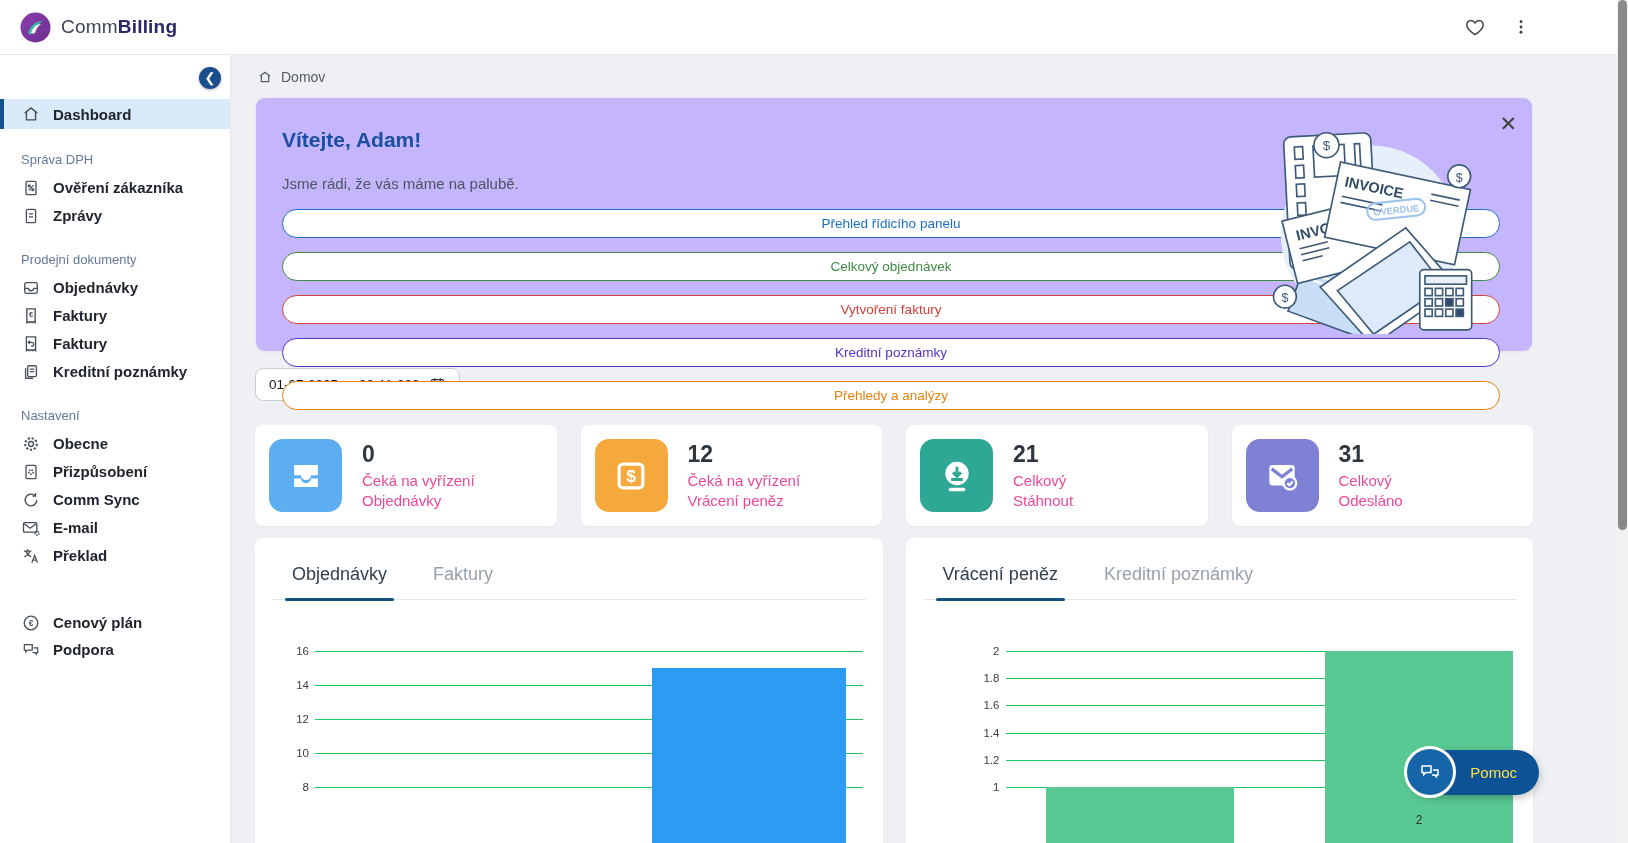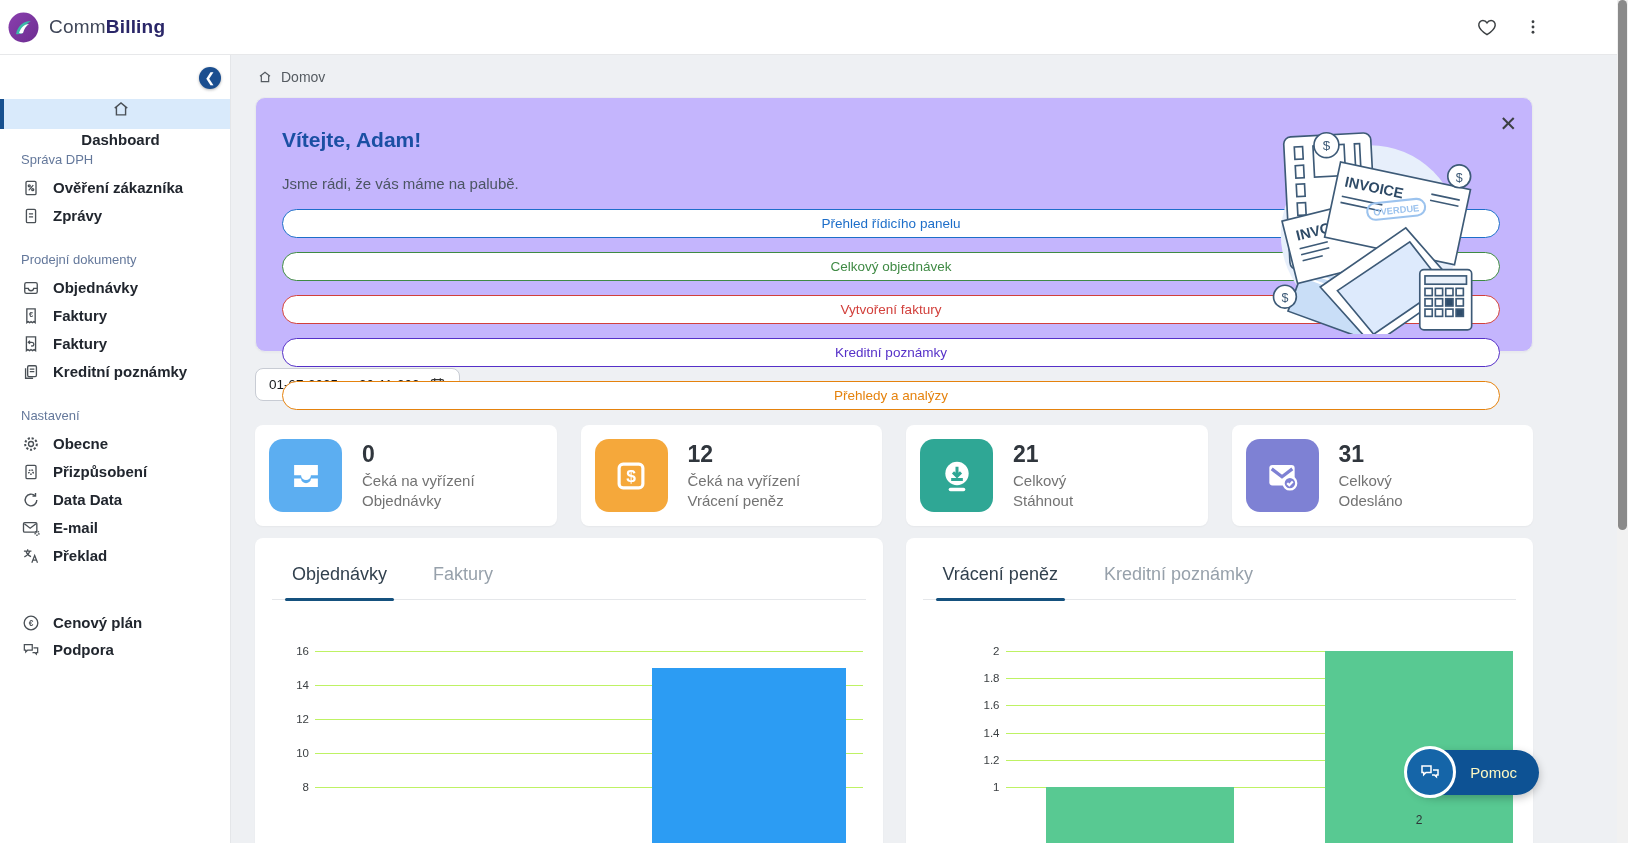--- a/index.html
+++ b/index.html
@@ -1,31 +1,31 @@
 <!DOCTYPE html>
 <html><head>
 <meta charset="utf-8">
 <style>
   * { margin:0; padding:0; box-sizing:border-box; }
   html,body { width:1628px; height:843px; overflow:hidden; font-family:"Liberation Sans", sans-serif; background:#eef0f3; }
-  .topbar { height:55px; background:#fff; border-bottom:1px solid #e7e8ea; display:flex; align-items:center; justify-content:space-between; padding:0 8px; position:relative; z-index:5; }
+  .topbar { height:55px; background:#fff; border-bottom:1px solid #e7e8ea; display:flex; align-items:center; justify-content:space-between; padding:0 20px; position:relative; z-index:5; }
   .brand { display:flex; align-items:center; gap:10px; }
   .brand-text { font-size:19px; color:#3f4658; letter-spacing:.2px; }
   .brand-text b { color:#2a2668; font-weight:bold; }
   .topbar-actions { display:flex; align-items:center; gap:26px; margin-right:78px; }
   .icon-btn { background:none; border:none; cursor:pointer; color:#3c4043; display:flex; align-items:center; }
 
   .app { display:flex; height:788px; }
 
   
   .sidebar { width:231px; background:#fff; border-right:1px solid #e4e6e9; position:relative; flex-shrink:0; padding-top:12px; }
   .collapse-btn { position:absolute; top:12px; right:9px; width:22px; height:22px; border-radius:50%; background:#1b4e8f; color:#fff; border:none; font-size:13px; line-height:20px; cursor:pointer; box-shadow:0 1px 3px rgba(0,0,0,.3); }
   .nav-item { display:flex; align-items:center; gap:12px; height:27px; padding:0 10px 0 21px; font-size:15px; font-weight:bold; color:#21262e; cursor:pointer; white-space:nowrap; }
   .nav-item svg { flex-shrink:0; color:#4a5056; }
-  .nav-item.active { height:30px; margin-top:32px; background:#d9eafb; border-left:4px solid #17508f; padding-left:17px;flex-direction:column; }
+  .nav-item.active { height:30px; margin-top:32px; background:#d9eafb; border-left:4px solid #17508f; padding-left:17px; }
   .nav-section { margin-top:23px; }
   .section-label { font-size:13px; color:#64789b; padding:0 21px; margin-bottom:7px; }
   .nav-section .nav-item { margin-top:1px; }
   .sidebar-footer { margin-top:40px; }
 
   
   .main { flex:1; overflow:hidden; }
   .content { width:1278px; margin-left:24px; }
   .breadcrumb { display:flex; align-items:center; gap:8px; color:#555b61; font-size:14px; padding:14px 0 12px 2px; cursor:pointer; }
 
@@ -38,36 +38,36 @@
   .welcome-close { position:absolute; top:11px; right:11px; background:none; border:none; font-size:21px; color:#3c4043; cursor:pointer; line-height:1; padding:4px; }
   .welcome-illustration { position:absolute; right:58px; top:14px; }
 
   .date-filter { margin-top:16px; display:inline-flex; align-items:center; gap:9px; background:#fff; border:1px solid #c8ccd4; border-radius:8px; height:33px; padding:0 13px; font-size:13.5px; color:#15181c; cursor:pointer; }
   .date-filter svg { color:#333; }
 
   .stats-row { display:grid; grid-template-columns:repeat(4,1fr); gap:24px; margin-top:24px; }
   .stat-card { background:#fff; border-radius:8px; height:101px; display:flex; align-items:center; padding:0 14px; gap:20px; box-shadow:0 1px 2px rgba(0,0,0,.04); }
   .stat-icon { width:73px; height:73px; border-radius:14px; display:flex; align-items:center; justify-content:center; flex-shrink:0; }
   .stat-num { font-size:23px; font-weight:bold; color:#30363d; }
-  .stat-line { font-size:15px; color:#737373; margin-top:3px; line-height:1.3; }
+  .stat-line { font-size:15px; color:#ec4899; margin-top:3px; line-height:1.3; }
 
   .charts-row { display:grid; grid-template-columns:1fr 1fr; gap:23px; margin-top:12px; }
   .chart-card { background:#fff; border-radius:8px; height:470px; padding-top:26px; box-shadow:0 1px 2px rgba(0,0,0,.04); }
   .tabs { display:flex; gap:46px; margin:0 17px; padding-left:20px; border-bottom:1px solid #e5e7ea; }
   .tab { font-size:18px; color:#97a1ab; padding-bottom:14px; position:relative; cursor:pointer; background:none; border:none; font-family:inherit; }
   .tab.active { color:#32414e; }
   .tab.active::after { content:""; position:absolute; left:-7px; right:-7px; bottom:-2px; height:3px; background:#15517e; border-radius:2px; }
   .chart-area { position:relative; margin:51px 20px 0 60px; height:320px; }
   .chart-area.indent-lg { margin-left:100px; }
-  .gridline { position:absolute; left:0; right:0; height:1px; background:#bef264; }
+  .gridline { position:absolute; left:0; right:0; height:1px; background:#22c55e; }
   .gridline .tick { position:absolute; left:-50px; top:-6px; width:44px; text-align:right; font-size:11.5px; color:#3c4043; background:none; }
   .bar { position:absolute; }
   .bar-label { position:absolute; transform:translateX(-50%); font-size:12px; color:#2f3337; }
 
-  .help-fab { position:fixed; right:89px; bottom:48px; height:45px; background:#0d5294; border:none; border-radius:24px; color:#fef9c3; font-size:15px; font-family:inherit; padding:0 22px 0 60px; cursor:pointer; box-shadow:0 3px 8px rgba(0,0,0,.25); }
+  .help-fab { position:fixed; right:89px; bottom:48px; height:45px; background:#0d5294; border:none; border-radius:24px; color:#fde047; font-size:15px; font-family:inherit; padding:0 22px 0 60px; cursor:pointer; box-shadow:0 3px 8px rgba(0,0,0,.25); }
   .help-fab .fab-circle { position:absolute; left:-6px; top:-4px; width:52px; height:52px; border-radius:50%; background:#1565a8; border:3px solid #fff; display:flex; align-items:center; justify-content:center; }
 
   .scrollbar { position:fixed; top:0; right:0; width:11px; height:843px; background:#f1f1f1; z-index:50; }
   .scroll-thumb { position:absolute; top:0; left:1px; width:9px; height:530px; background:#8a8a8a; border-radius:5px; cursor:pointer; }
 </style>
 </head>
 <body>
 
 <header class="topbar">
   <div class="brand">
@@ -180,21 +180,21 @@
           <rect x="6" y="4" width="12" height="16" rx="1.5"></rect>
             <circle cx="12" cy="12" r="2.6" stroke-width="2" stroke-dasharray="1.6 1.3"></circle>
         </svg>
         <span>Přizpůsobení</span>
       </div>
       <div class="nav-item">
         <svg width="20" height="20" viewBox="0 0 24 24" fill="none" stroke="currentColor" stroke-width="1.7">
           <path d="M19 12a7 7 0 1 1-2.1-5"></path>
             <path d="M17.4 3.6v3.6H13.8"></path>
         </svg>
-        <span>Data Data</span>
+        <span>Comm Sync</span>
       </div>
       <div class="nav-item">
         <svg width="20" height="20" viewBox="0 0 24 24" fill="none" stroke="currentColor" stroke-width="1.6">
           <rect x="3" y="5.5" width="16" height="11.5" rx="1.5"></rect>
             <path d="m4 7 7 5.3L18 7"></path>
             <circle cx="19.3" cy="18.3" r="2.2" stroke-width="2" stroke-dasharray="1.4 1.1"></circle>
         </svg>
         <span>E-mail</span>
       </div>
       <div class="nav-item">

